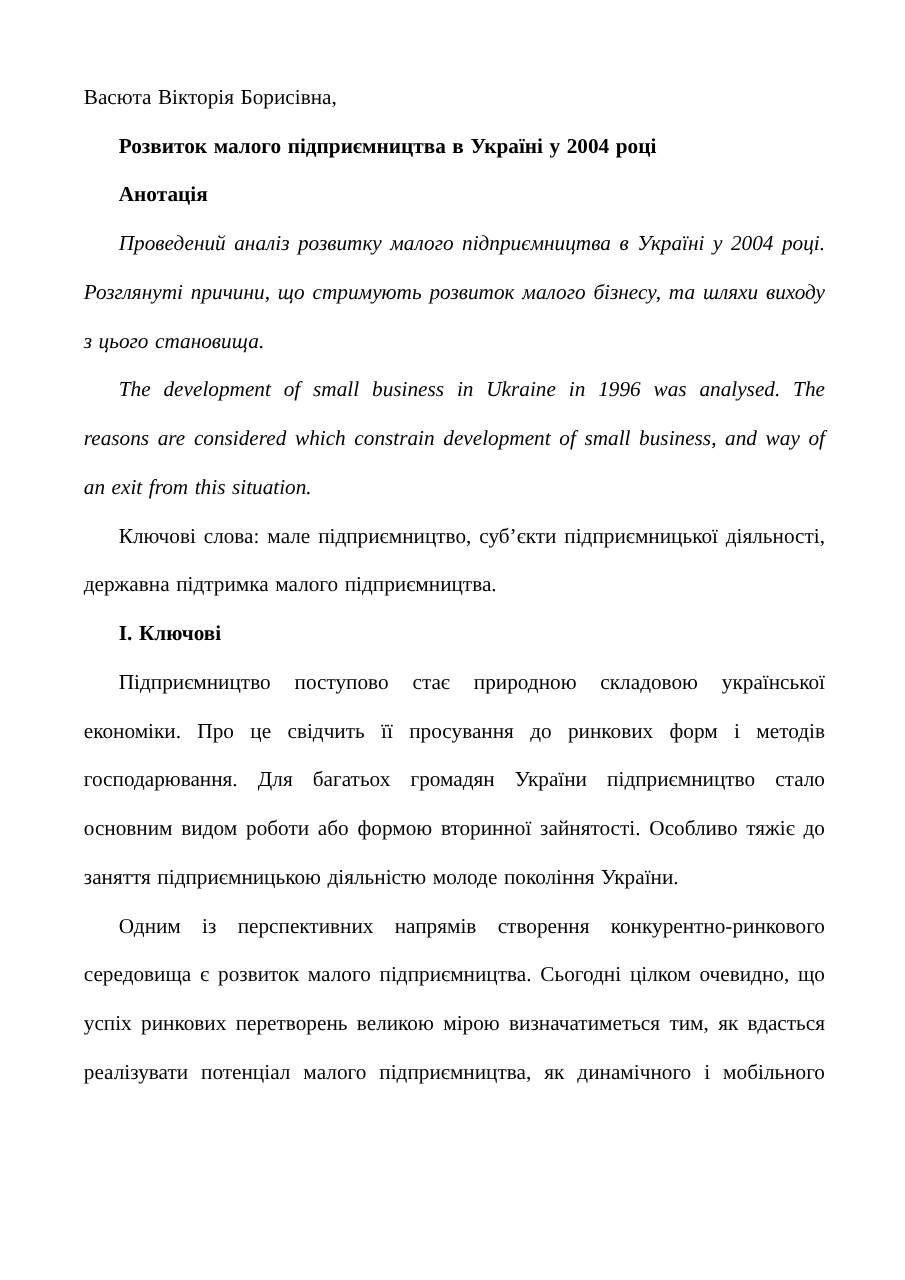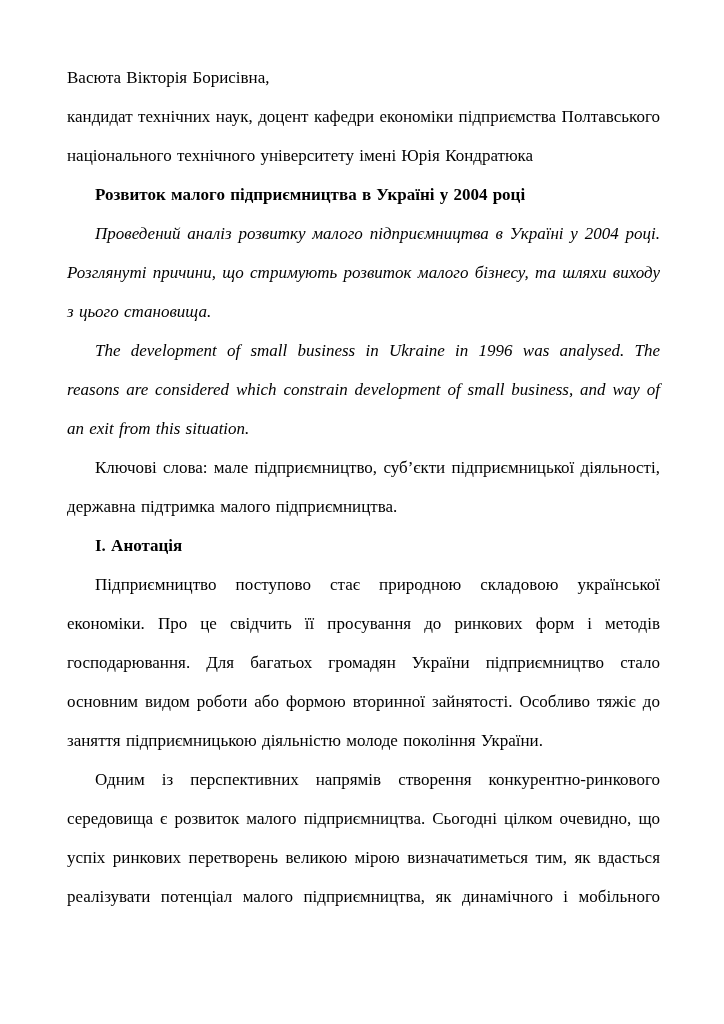--- a/index.html
+++ b/index.html
@@ -53,30 +53,30 @@
     font-weight: normal;
   }
 </style>
 </head>
 <body>
 
 <div class="page">
 
   <p>Васюта Вікторія Борисівна,</p>
 
-  <p class="just">кандидат технічних наук, доцент кафедри економіки підприємства Полтавського національного технічного університету імені Юрія Кондратюка</p>
 
   <p class="title">Розвиток малого підприємництва в Україні у 2004 році</p>
 
+  <p class="heading indent">Анотація</p>
 
   <p class="just indent italic">Проведений аналіз розвитку малого підприємництва в Україні у 2004 році. Розглянуті причини, що стримують розвиток малого бізнесу, та шляхи виходу з цього становища.</p>
 
   <p class="just indent italic">The development of small business in Ukraine in 1996 was analysed. The reasons are considered which constrain development of small business, and way of an exit from this situation.</p>
 
   <p class="just indent"><span class="kw-label">Ключові слова:</span> <span>мале підприємництво, суб’єкти підприємницької діяльності, державна підтримка малого підприємництва.</span></p>
 
-  <p class="heading indent">І. Анотація</p>
+  <p class="heading indent">І. Ключові</p>
 
   <p class="just indent">Підприємництво поступово стає природною складовою української економіки. Про це свідчить її просування до ринкових форм і методів господарювання. Для багатьох громадян України підприємництво стало основним видом роботи або формою вторинної зайнятості. Особливо тяжіє до заняття підприємницькою діяльністю молоде покоління України.</p>
 
   <p class="just indent fill">Одним із перспективних напрямів створення конкурентно-ринкового середовища є розвиток малого підприємництва. Сьогодні цілком очевидно, що успіх ринкових перетворень великою мірою визначатиметься тим, як вдасться реалізувати потенціал малого підприємництва, як динамічного і мобільного</p>
 
 </div>
 
 </body></html>

